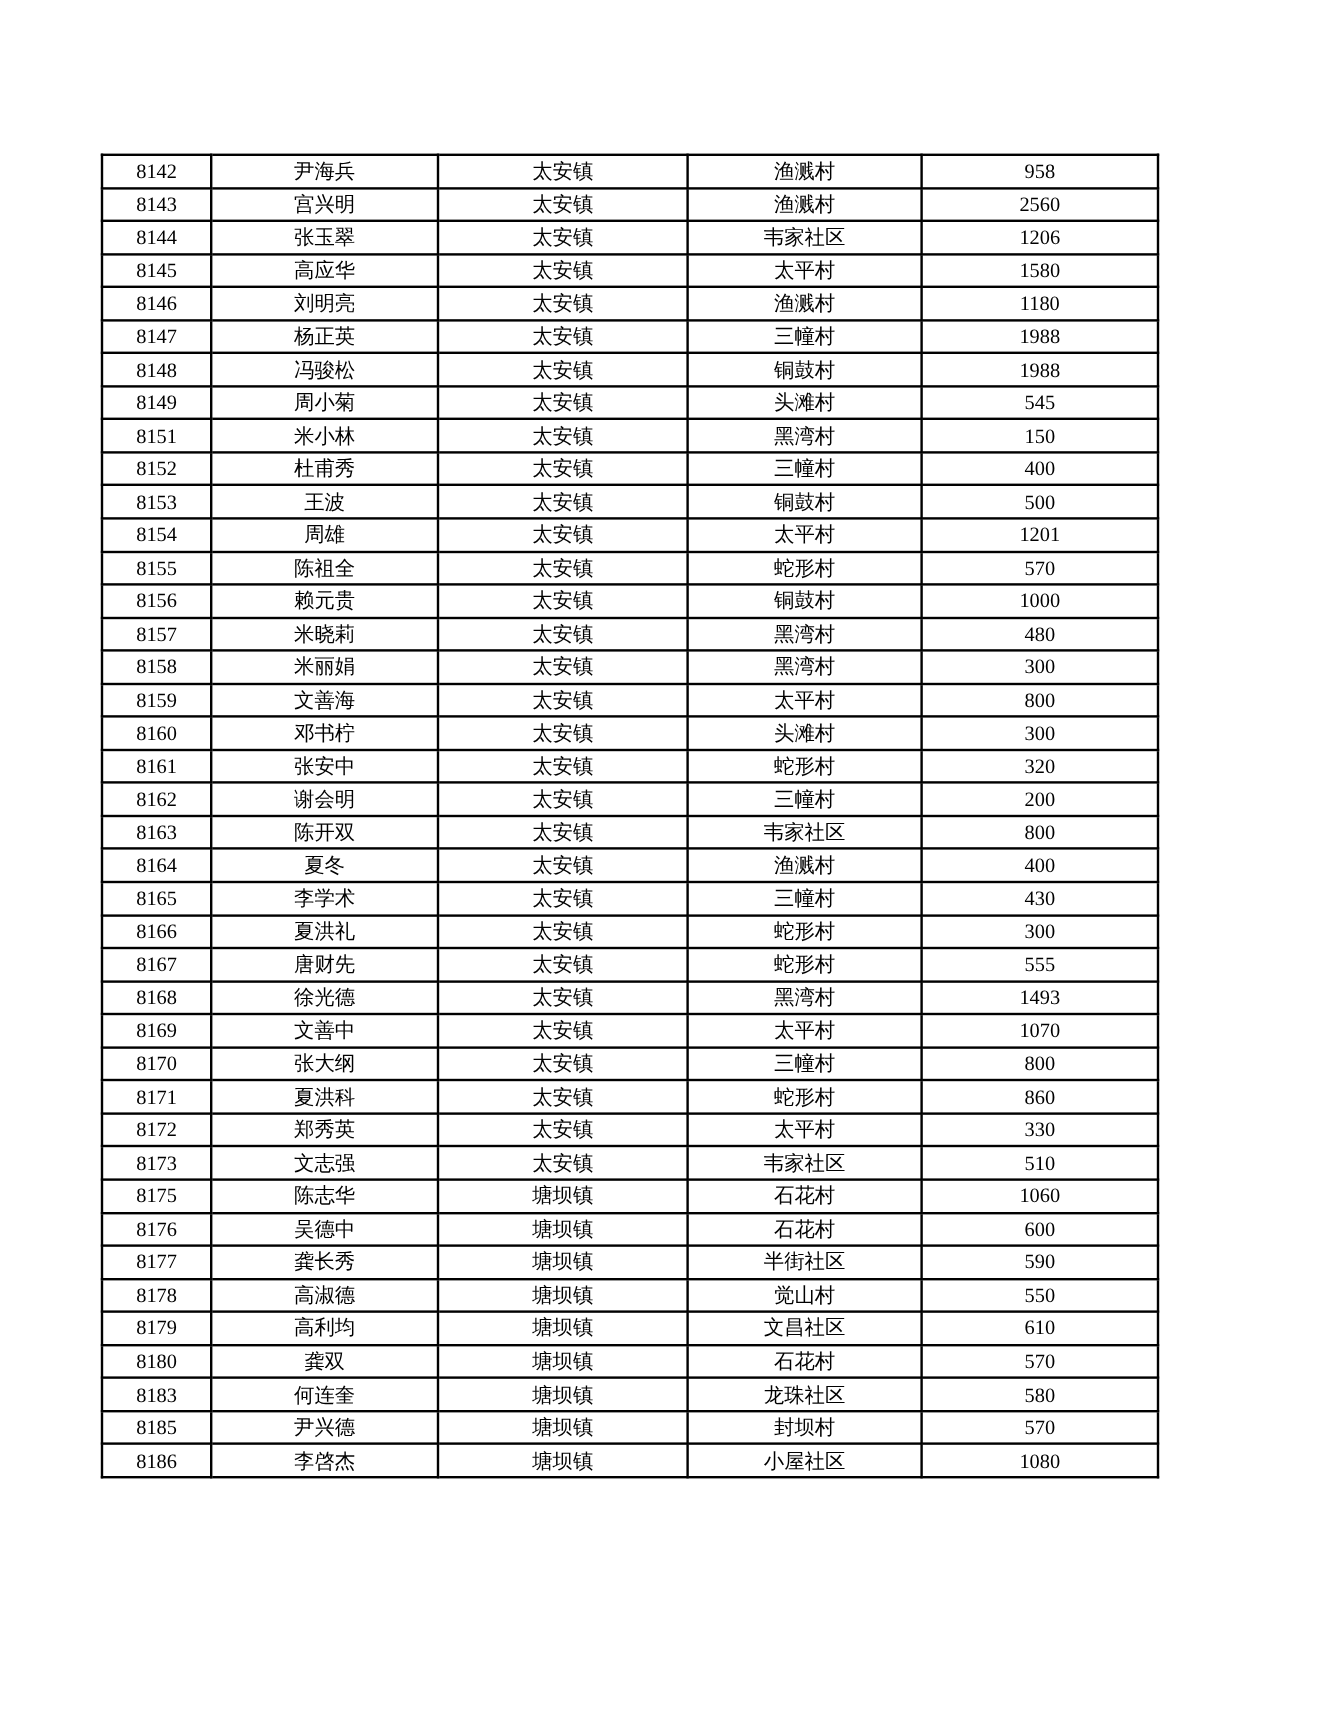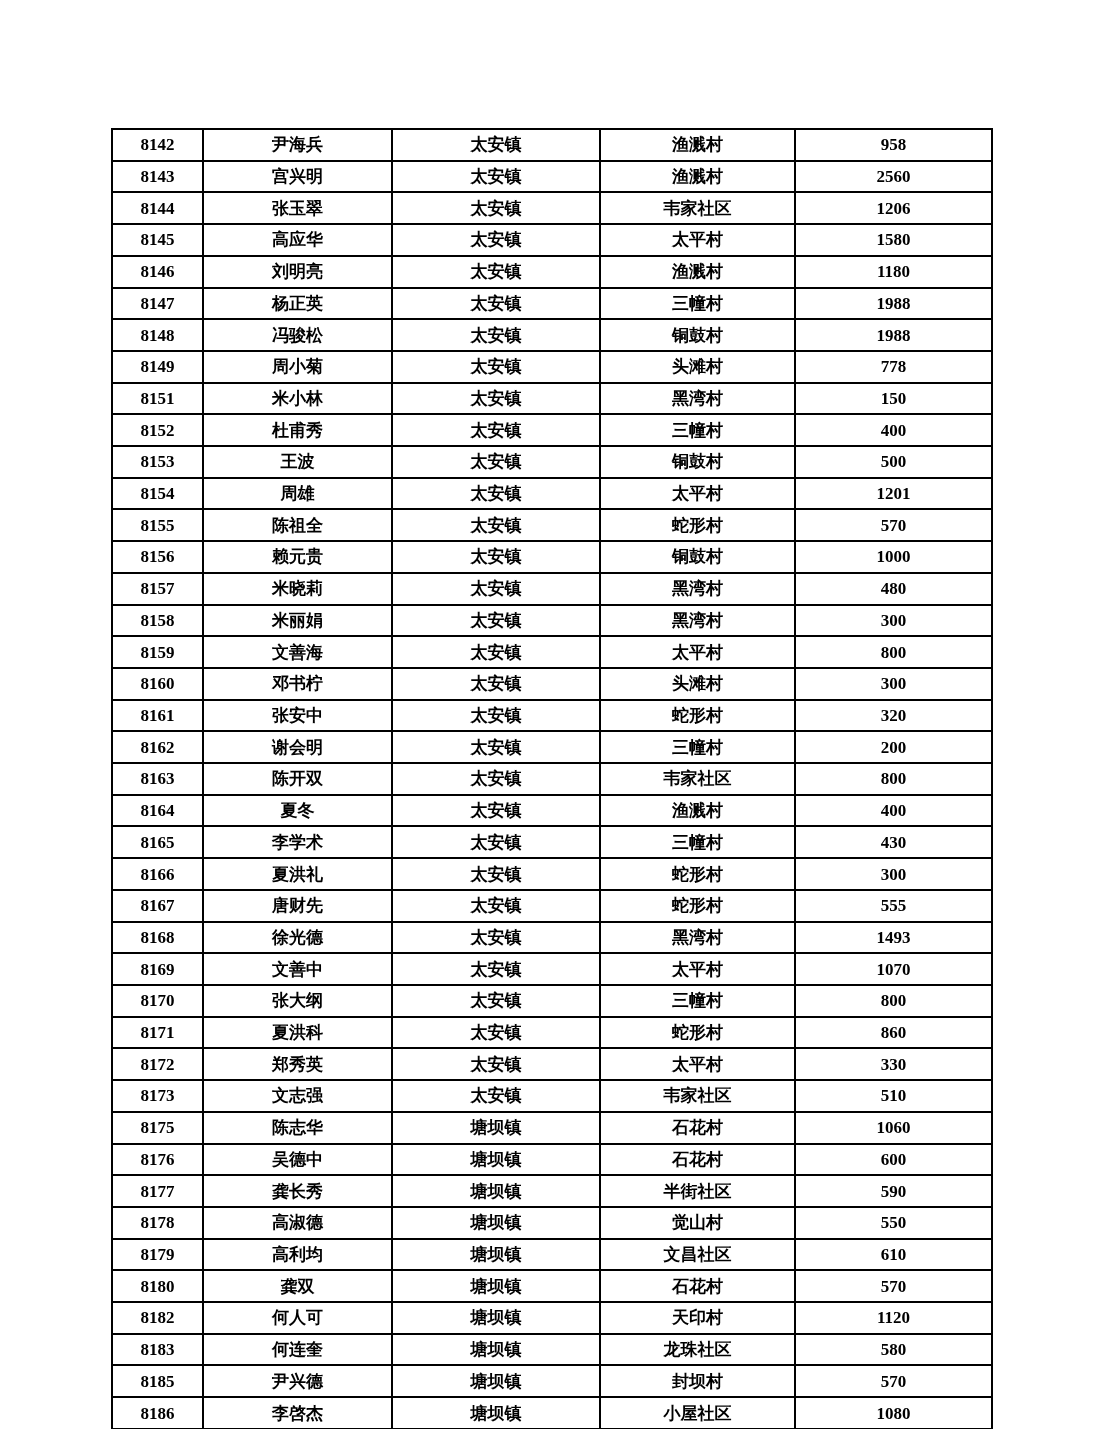--- a/index.html
+++ b/index.html
@@ -15,27 +15,26 @@
   }
   .page {
     position: relative;
     width: 1105px;
     height: 1429px;
     background: #ffffff;
     overflow: hidden;
   }
   .data-table {
     position: absolute;
-    left: 111px;
+    left: 84px;
     top: 128px;
     width: 880px;
-    height: 1302px;
+    height: 1104px;
     border-collapse: collapse;
     table-layout: fixed;
-    font-weight: bold;
   }
   .data-table td {
     border: 2px solid #000000;
     text-align: center;
     vertical-align: middle;
     font-size: 17px;
     line-height: 1;
     color: #000000;
     padding: 0;
     overflow: hidden;
@@ -107,21 +106,21 @@
           <td>冯骏松</td>
           <td>太安镇</td>
           <td>铜鼓村</td>
           <td>1988</td>
         </tr>
         <tr>
           <td>8149</td>
           <td>周小菊</td>
           <td>太安镇</td>
           <td>头滩村</td>
-          <td>778</td>
+          <td>545</td>
         </tr>
         <tr>
           <td>8151</td>
           <td>米小林</td>
           <td>太安镇</td>
           <td>黑湾村</td>
           <td>150</td>
         </tr>
         <tr>
           <td>8152</td>
@@ -311,27 +310,20 @@
           <td>塘坝镇</td>
           <td>文昌社区</td>
           <td>610</td>
         </tr>
         <tr>
           <td>8180</td>
           <td>龚双</td>
           <td>塘坝镇</td>
           <td>石花村</td>
           <td>570</td>
-        </tr>
-        <tr>
-          <td>8182</td>
-          <td>何人可</td>
-          <td>塘坝镇</td>
-          <td>天印村</td>
-          <td>1120</td>
         </tr>
         <tr>
           <td>8183</td>
           <td>何连奎</td>
           <td>塘坝镇</td>
           <td>龙珠社区</td>
           <td>580</td>
         </tr>
         <tr>
           <td>8185</td>

